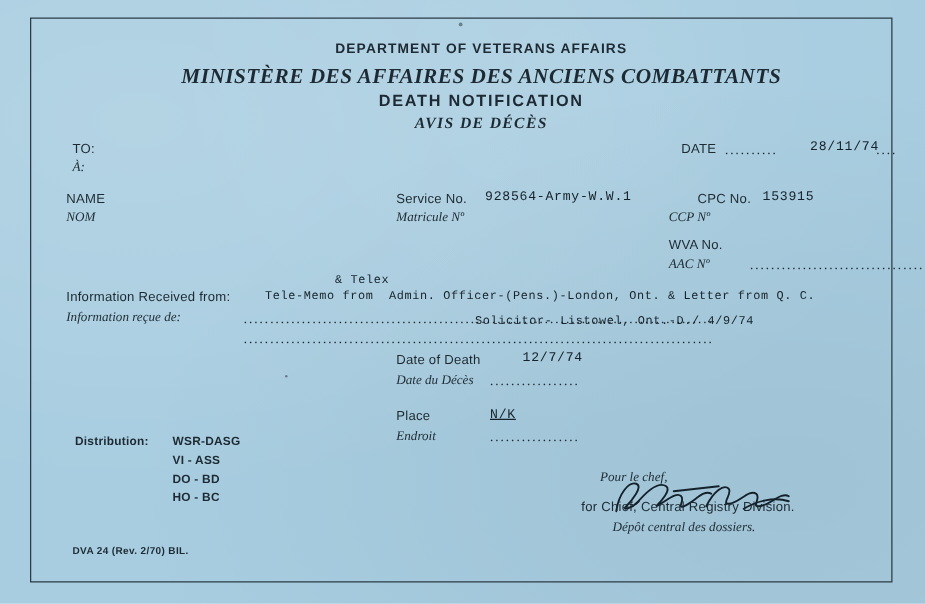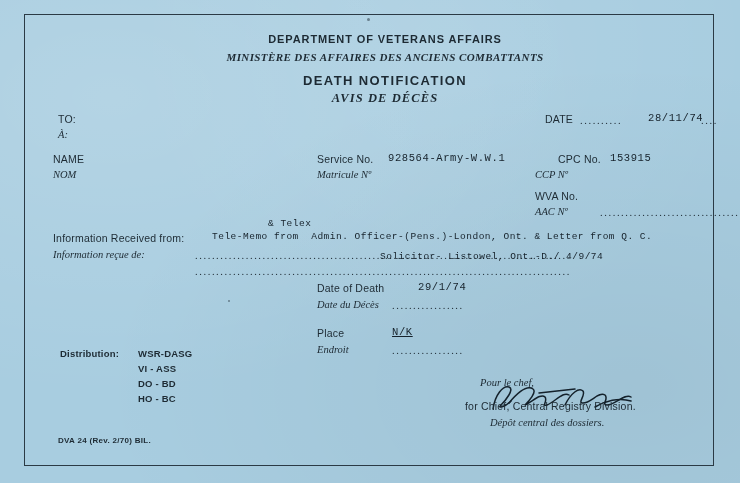--- a/index.html
+++ b/index.html
@@ -62,21 +62,21 @@
     font-size: 11px;
     text-align: center;
     width: 100%;
     left: 0;
   }
   .hdr2 {
     font-family: "Liberation Serif", serif;
     font-weight: bold;
     font-style: italic;
     letter-spacing: 0.4px;
-    font-size: 11px;
+    font-size: 17px;
     text-align: center;
     width: 100%;
     left: 0;
   }
   .title {
     font-family: "Liberation Sans", sans-serif;
     font-weight: bold;
     letter-spacing: 1.4px;
     font-size: 13px;
     text-align: center;
@@ -188,21 +188,21 @@
     <div class="t lblfr" style="left:13px; top:235px;">Information reçue de:</div>
     <div class="t twsm" style="left:228px; top:205px;">&amp; Telex</div>
     <div class="t dots" style="left:155px; top:236px;">.........................................................................................</div>
     <div class="t dots" style="left:155px; top:252px;">.........................................................................................</div>
     <div class="t twsm" style="left:172px; top:218px;">Tele-Memo from  Admin. Officer-(Pens.)-London, Ont. &amp; Letter from Q. C.</div>
     <div class="t twsm" style="left:340px; top:238px;">Solicitor- Listowel, Ont.-D./ 4/9/74</div>
 
     <div class="t lbl" style="left:277px; top:269px;">Date of Death</div>
     <div class="t lblfr" style="left:277px; top:285px;">Date du Décès</div>
     <div class="t dots" style="left:352px; top:286px;">.................</div>
-    <div class="t tw" style="left:378px; top:268px;">29/1/74</div>
+    <div class="t tw" style="left:378px; top:268px;">12/7/74</div>
 
     <div class="t lbl" style="left:277px; top:314px;">Place</div>
     <div class="t lblfr" style="left:277px; top:330px;">Endroit</div>
     <div class="t dots" style="left:352px; top:331px;">.................</div>
     <div class="t tw" style="left:352px; top:313px;text-decoration:underline;">N/K</div>
 
     <div class="t lblsm b" style="left:20px; top:335px;">Distribution:</div>
     <div class="t lblsm b" style="left:98px; top:335px;">WSR-DASG</div>
     <div class="t lblsm b" style="left:98px; top:350px;">VI - ASS</div>
     <div class="t lblsm b" style="left:98px; top:365px;">DO - BD</div>

